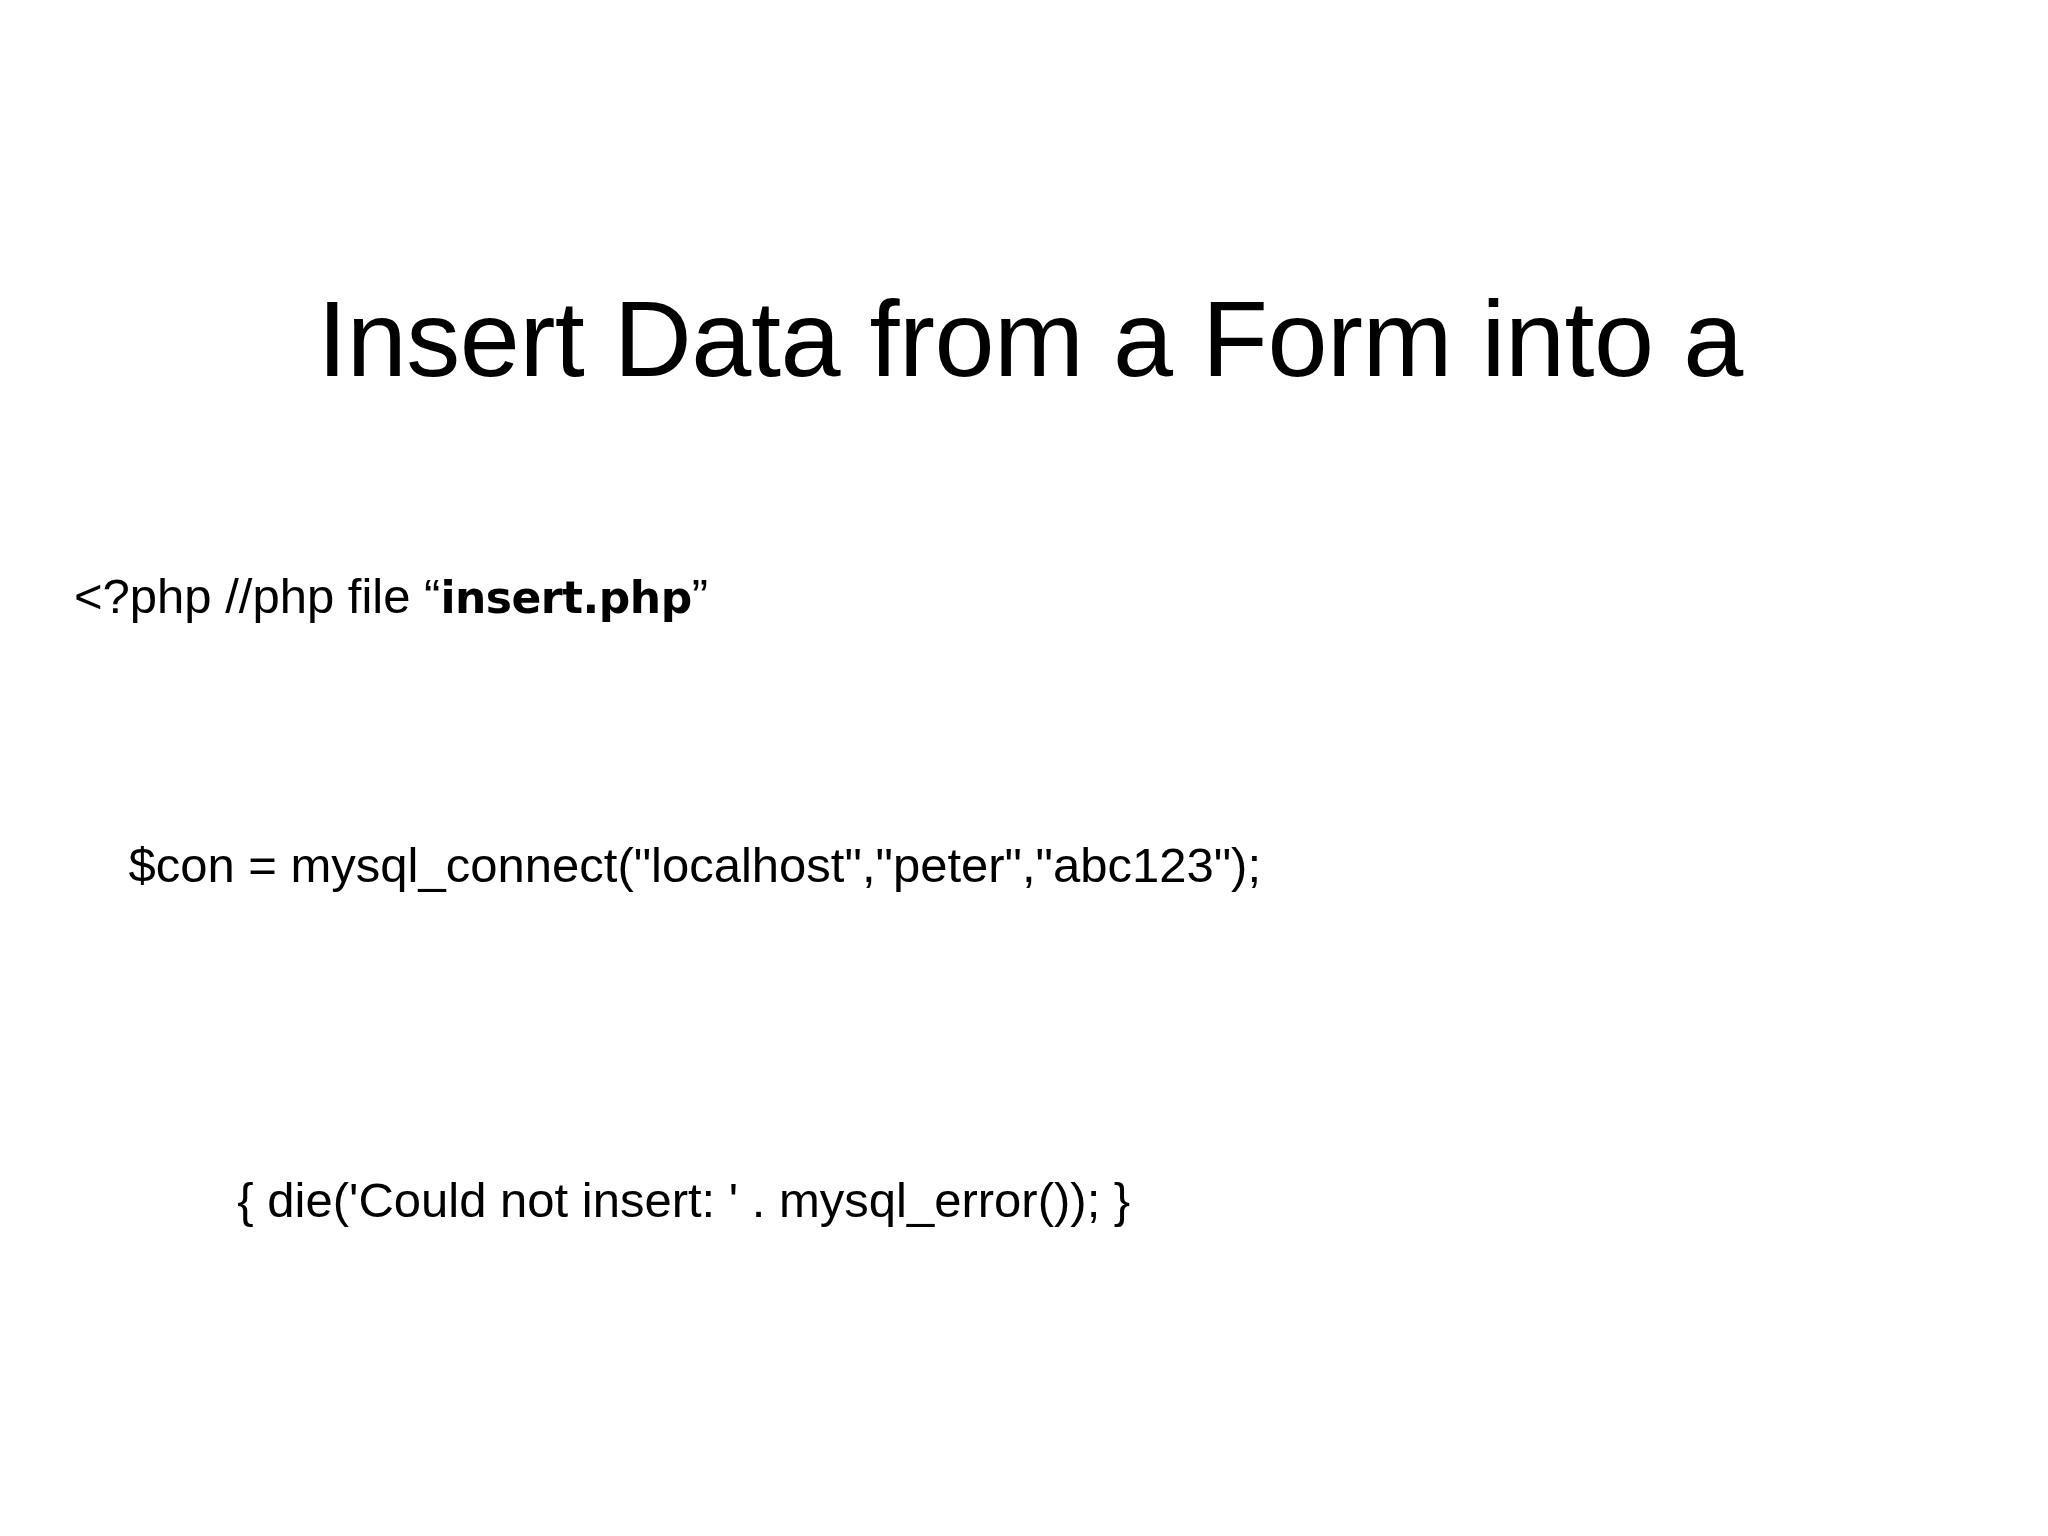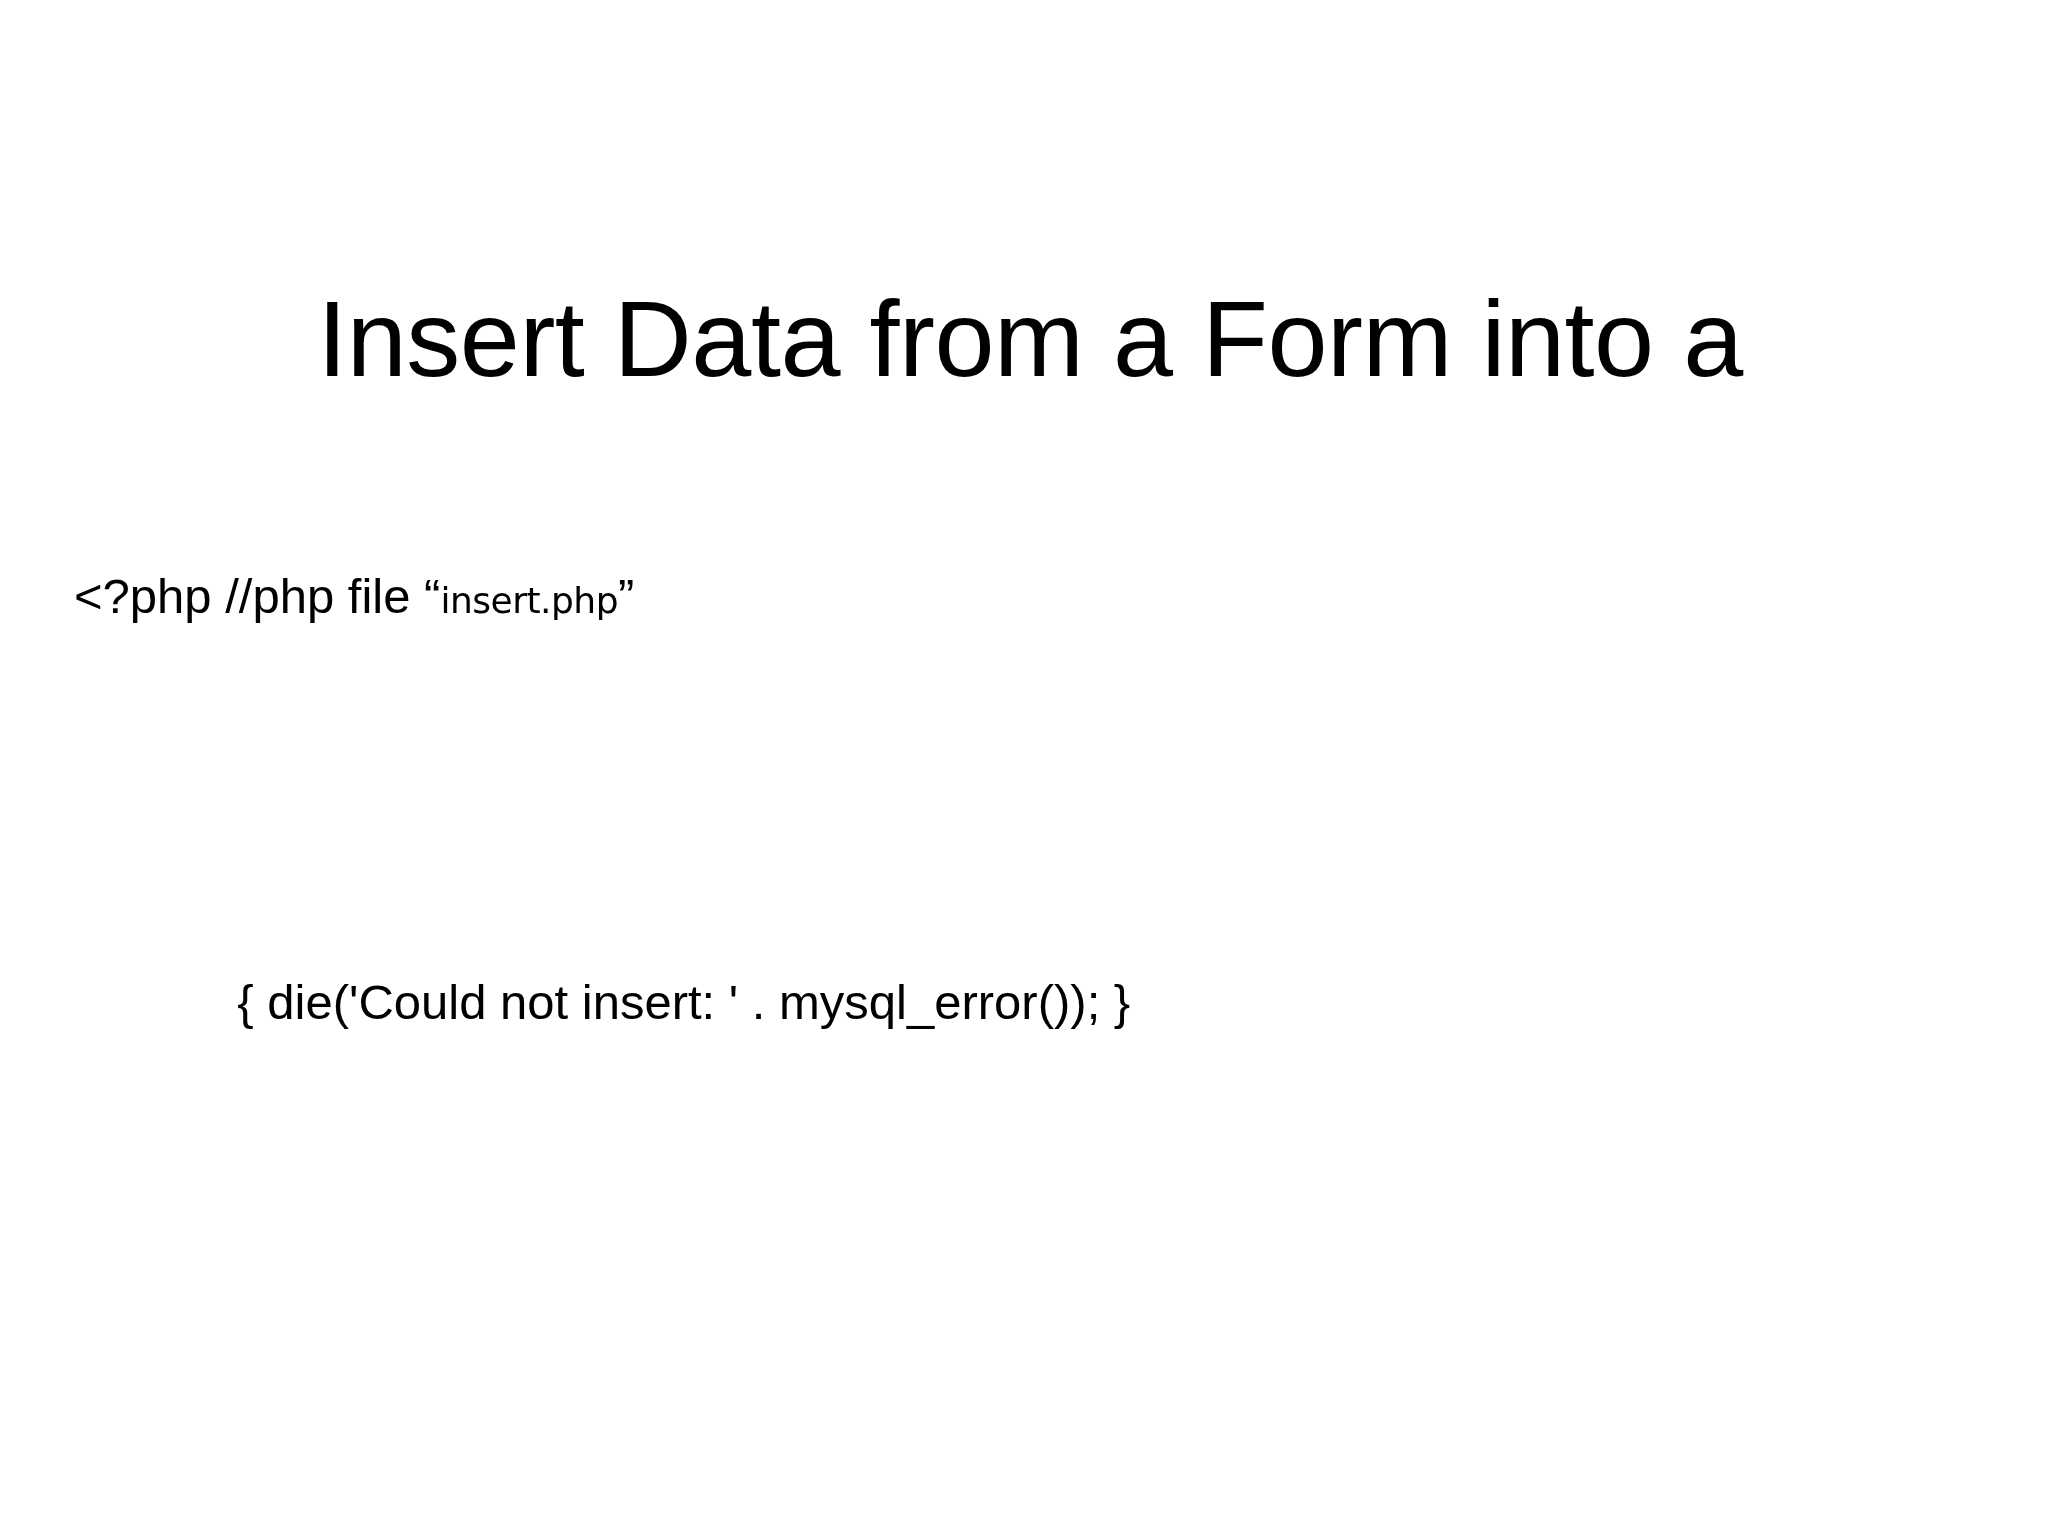--- a/index.html
+++ b/index.html
@@ -59,39 +59,40 @@
   .code-line {
     display: block;
     min-height: 67px;
     white-space: pre;
   }
 
   
 
   .mono-file {
     font-family: "DejaVu Sans", "Liberation Sans", sans-serif;
-    font-weight: 400;
+    font-weight: 700;
     font-stretch: normal;
-    font-size: 36px;
+    font-size: 44px;
     letter-spacing: -0.5px;
   }
 </style>
 </head>
 <body>
 
 <div class="slide">
 
   <div class="slide-title">
     <span class="tline">Insert Data from a Form into a</span>
   </div>
 
   <div class="code-block">
 
     <span class="code-line"><span>&lt;?php //php file </span><span>“</span><span class="mono-file">insert.php</span><span>”</span></span>
 
+    <span class="code-line">    $con = mysql_connect("localhost","peter","abc123");</span>
 
 
     <span class="code-line">            { die('Could not insert: ' . mysql_error()); }</span>
 
     
 
     
 
     
 

